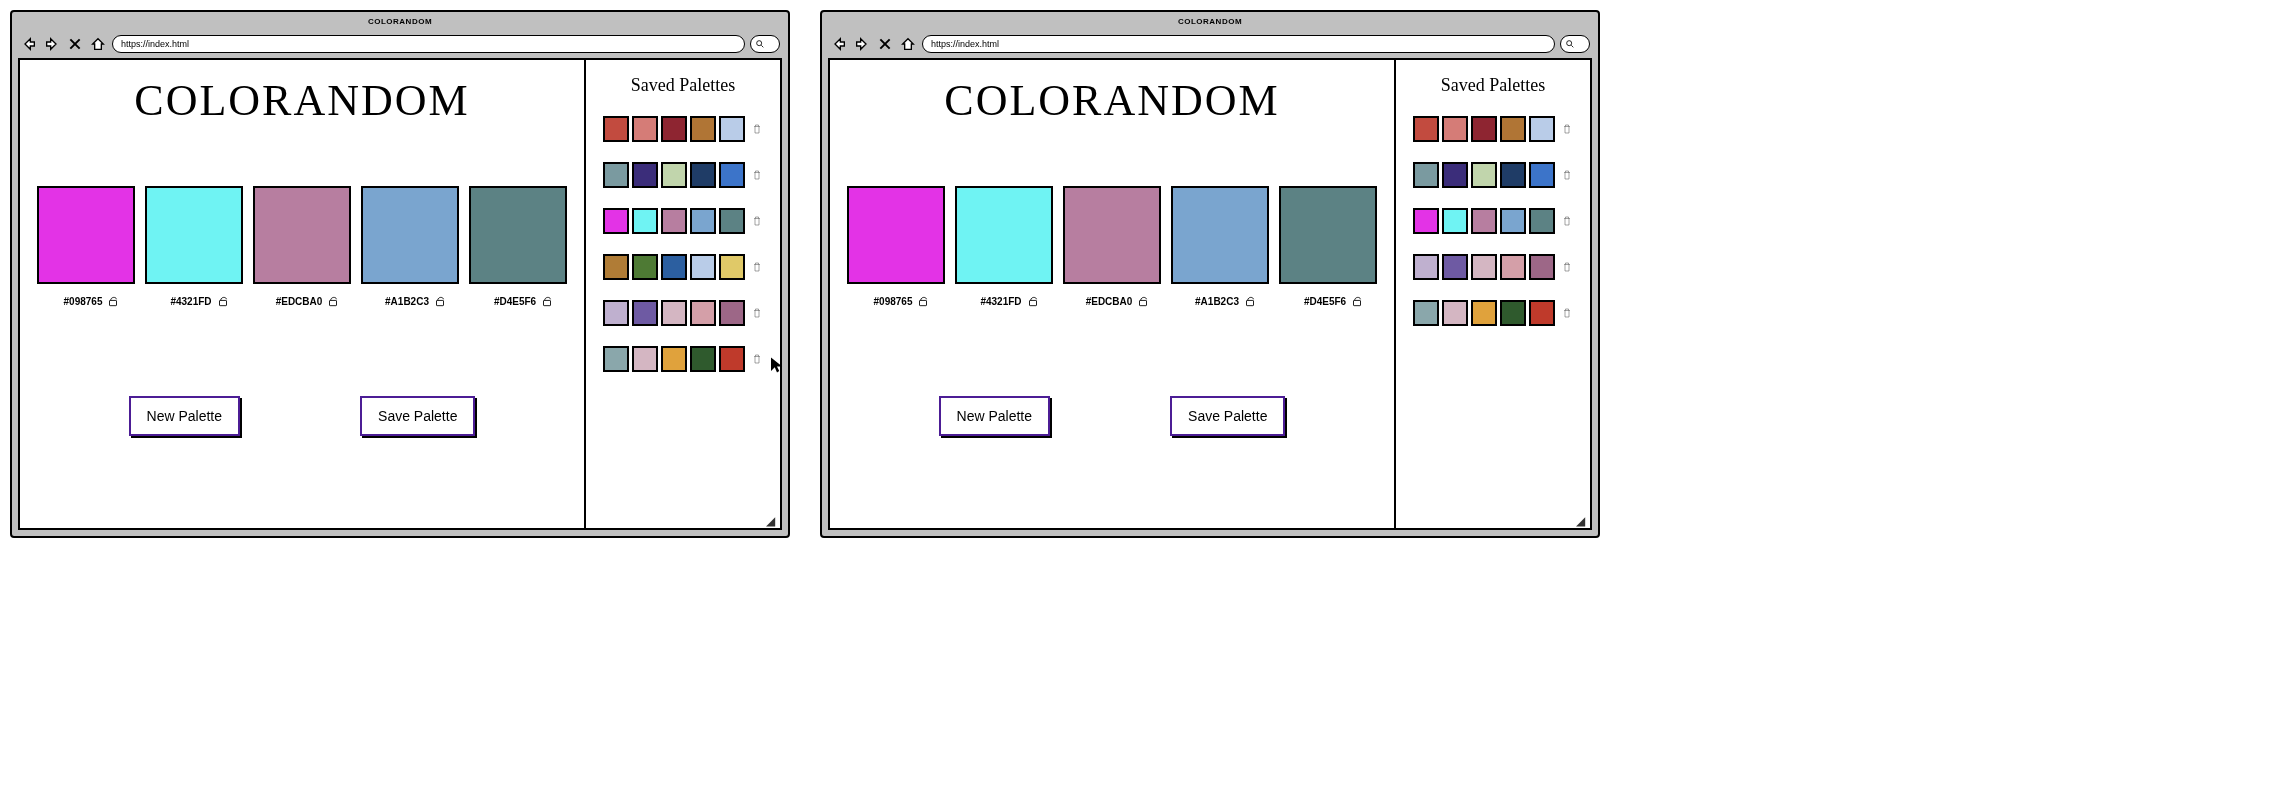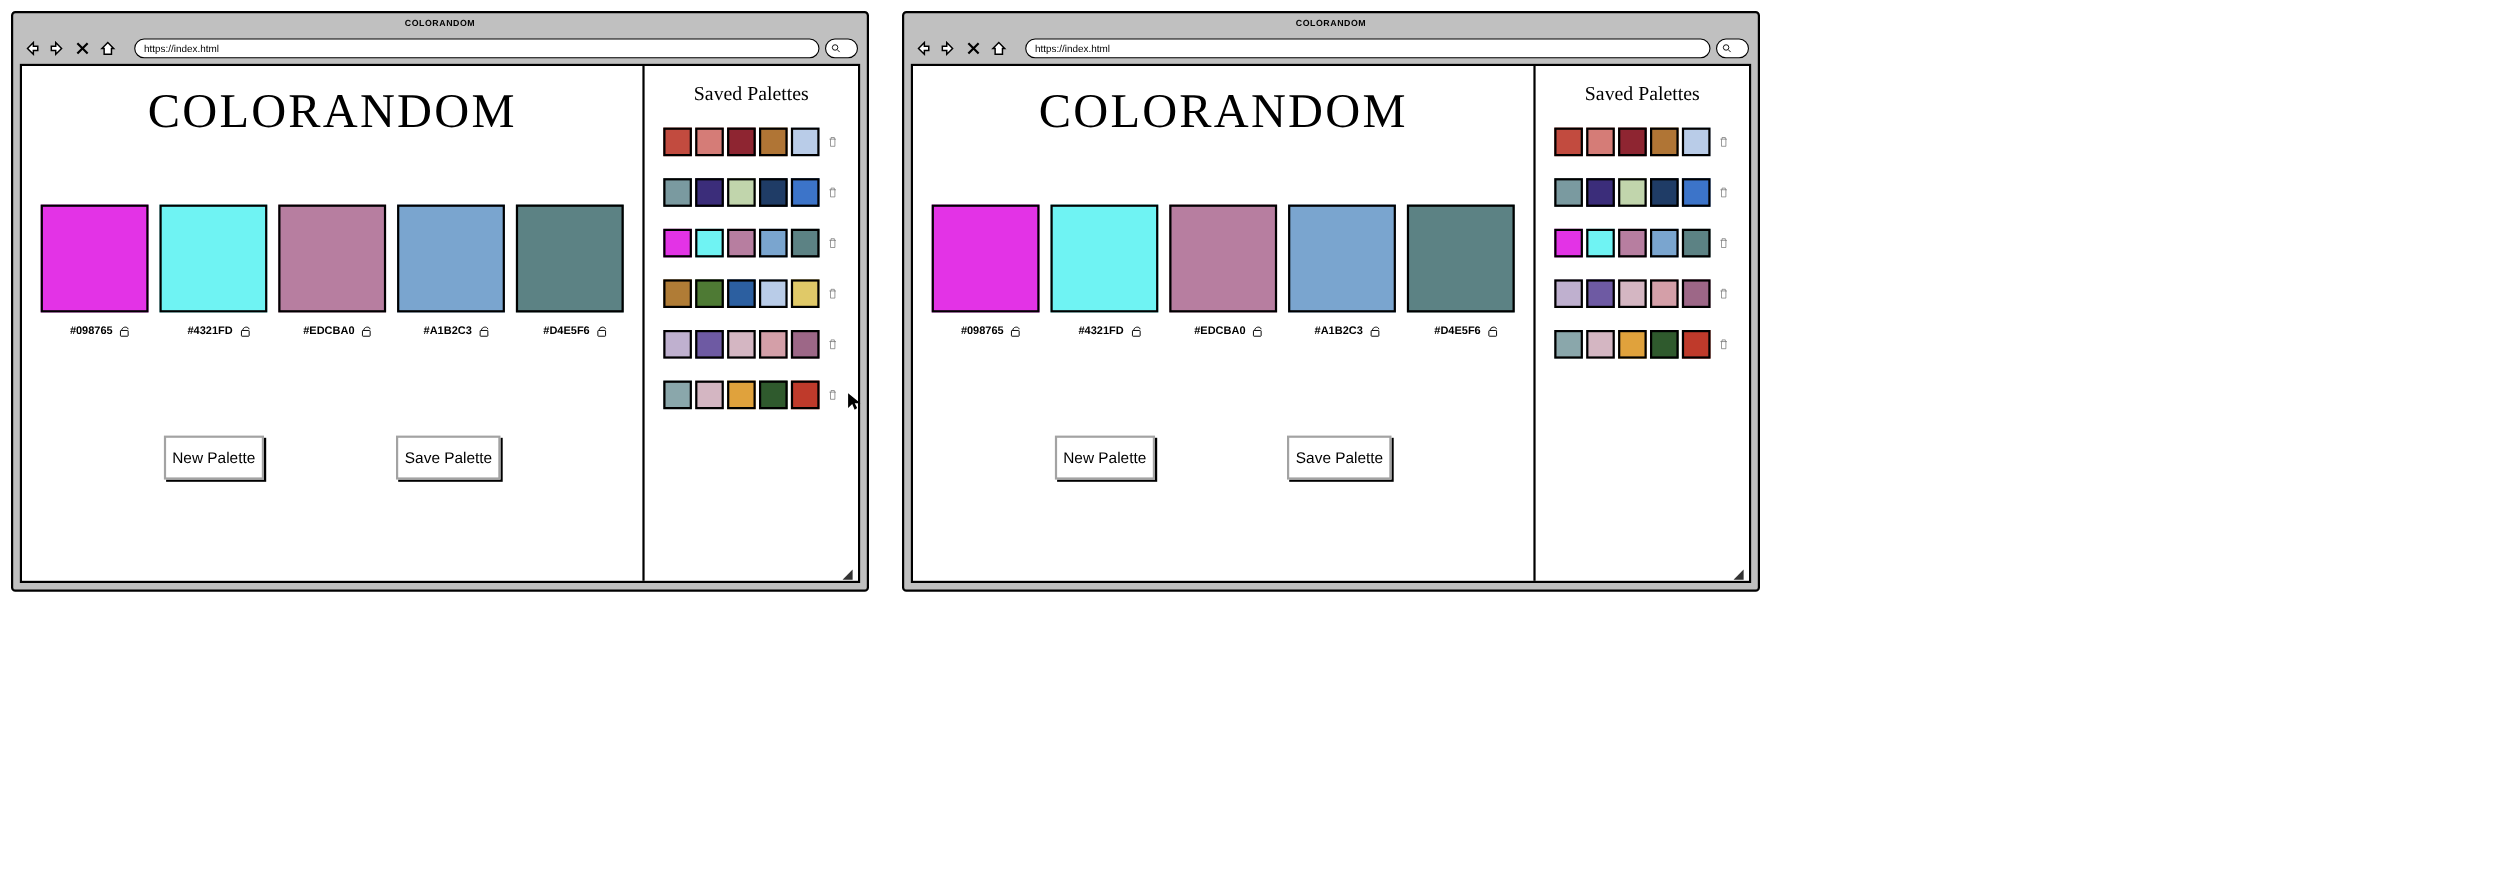--- a/index.html
+++ b/index.html
@@ -45,21 +45,20 @@
   .url-bar {
     flex: 1;
     height: 18px;
     background: #fff;
     border: 1.5px solid #000;
     border-radius: 10px;
     font-size: 9px;
     padding: 0 8px;
     display: flex;
     align-items: center;
-    margin-left: 10px;
   }
   .search-cap {
     width: 30px; height: 18px;
     background: #fff;
     border: 1.5px solid #000;
     border-radius: 10px;
     display:flex;align-items:center;justify-content:flex-start;
     padding-left:4px;
   }
   .search-cap svg { width:10px;height:10px;stroke:#000;stroke-width:2;fill:none; }
@@ -113,22 +112,22 @@
     margin-left: 12px;
   }
   .lock-icon { width:14px;height:14px; }
   .lock-icon svg { width:14px;height:14px;stroke:#000;stroke-width:1.5;fill:none; }
   .button-row {
     display: flex;
     gap: 120px;
     margin-top: 80px;
   }
   .action-btn {
-    padding: 10px 6px;
-    border: 2px solid #a3a3a3;
+    padding: 10px 16px;
+    border: 2px solid #4c1d95;
     background: #fff;
     font-size: 14px;
     cursor: pointer;
     box-shadow: 2px 2px 0 #000;
   }
   .sidebar {
     width: 196px;
     border-left: 2px solid #000;
     padding: 15px 10px;
     display: flex;

